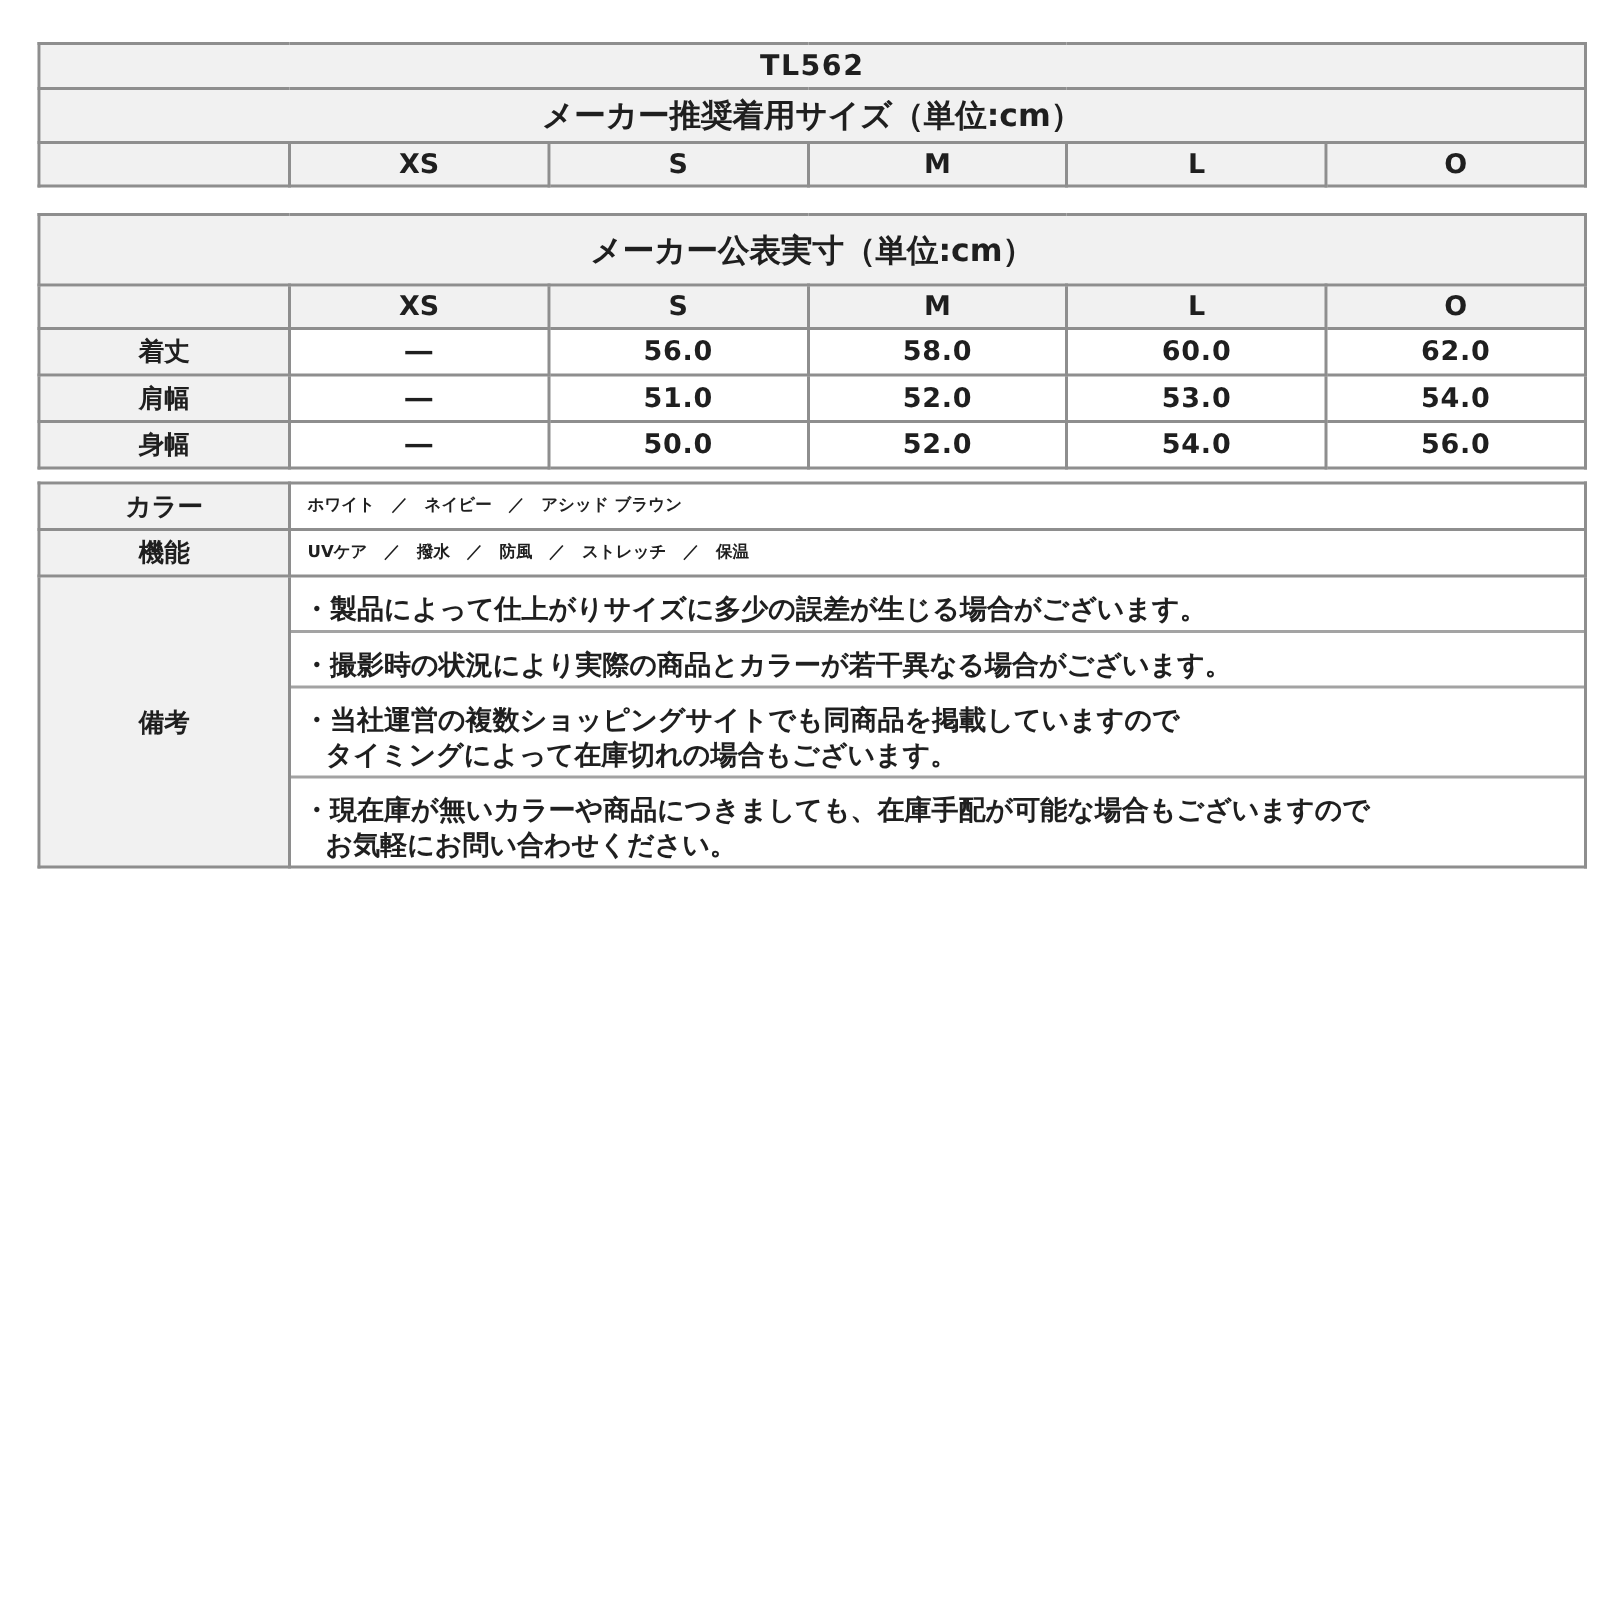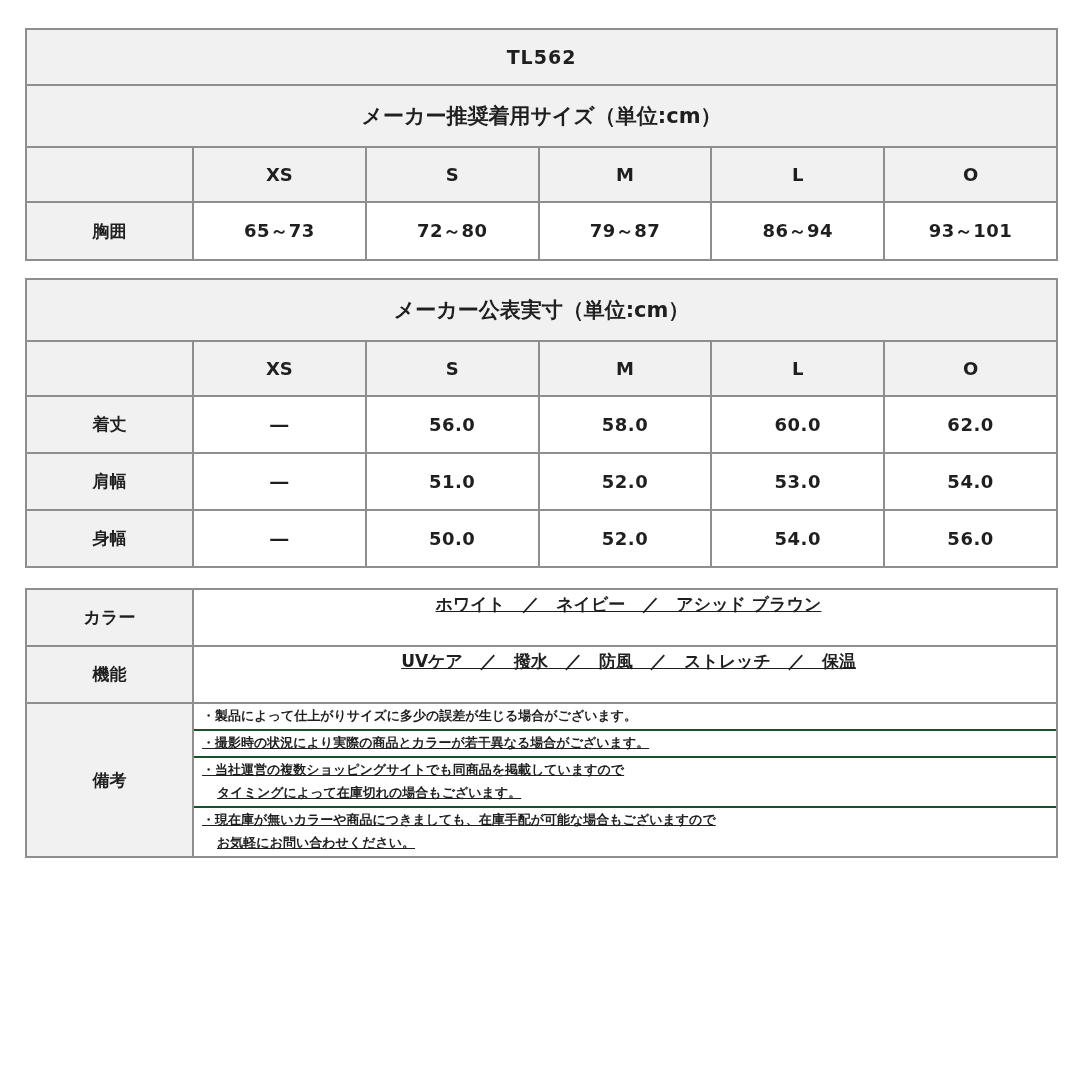--- a/index.html
+++ b/index.html
@@ -8,46 +8,46 @@
     font-family:"DejaVu Sans","Liberation Sans",sans-serif;
     font-weight:bold;color:#1f1f1f;
     -webkit-font-smoothing:antialiased;
   }
   .sheet{position:absolute;top:28px;left:25px;width:1033px;}
   table.grid{
     border-collapse:collapse;width:100%;table-layout:fixed;
     border:2px solid #7e7e7e;
   }
   table.grid th,table.grid td{
-    border:2px solid #8e8e8e;padding:16px;font-weight:bold;
+    border:2px solid #8e8e8e;padding:3px;font-weight:bold;
     vertical-align:middle;overflow:hidden;white-space:nowrap;
   }
   .hd{background:#f1f1f1;text-align:center;}
   .val{background:#ffffff;text-align:center;}
   .t1 tr{height:26px;}
   .t2 tr{height:27px;}
   .t2 tr.title-row{height:47px;}
   .model{font-size:19px;letter-spacing:1px;}
   .tbl-title{font-size:21px;}
   .size-hd{font-size:18px;margin-top:37px;}
   .row-label{font-size:17px;}
   .num{font-size:18px;letter-spacing:0.5px;}
   .t2{margin-top:17px;}
-  .t3{margin-top:20px;border-radius:10px;}
+  .t3{margin-top:8px;border-radius:10px;}
   .t3 th{
     background:#f1f1f1;text-align:center;vertical-align:top;
     font-size:17px;padding-top:3px;
   }
   .t3 td.content{
-    background:#ffffff;text-align:center;font-size:17px;line-height:24px;
-    padding:2px 4px 2px 11px;white-space:pre-wrap;vertical-align:top;text-decoration:underline;
+    background:#ffffff;text-align:left;font-size:11px;line-height:24px;
+    padding:2px 4px 2px 11px;white-space:pre-wrap;vertical-align:top;
   }
   .t3 td.notes-cell{background:#ffffff;padding:0;vertical-align:top;}
-  .note{padding:0 4px 2px 8px;font-size:13px;line-height:23px;}
-  .note + .note{border-top:2px solid #14532d;text-decoration:underline;}
+  .note{padding:10px 4px 2px 8px;font-size:18px;line-height:23px;}
+  .note + .note{border-top:2px solid #a3a3a3;}
   .note-line{white-space:pre-wrap;}
   .note-line.cont{padding-left:15px;}
   col.c-label{width:16.2%;}
   col.c-size{width:16.76%;}
   col.c-wide{width:83.8%;}
 </style>
 </head>
 <body>
 
 <div class="sheet">
@@ -68,28 +68,20 @@
     <tr>
       <th class="hd tbl-title" colspan="6">メーカー推奨着用サイズ（単位:cm）</th>
     </tr>
     <tr>
       <th class="hd"></th>
       <th class="hd size-hd">XS</th>
       <th class="hd size-hd">S</th>
       <th class="hd size-hd">M</th>
       <th class="hd size-hd">L</th>
       <th class="hd size-hd">O</th>
-    </tr>
-    <tr>
-      <th class="hd row-label">胸囲</th>
-      <td class="val num">65～73</td>
-      <td class="val num">72～80</td>
-      <td class="val num">79～87</td>
-      <td class="val num">86～94</td>
-      <td class="val num">93～101</td>
     </tr>
   </tbody>
     </table>
 
   <table class="grid t2">
     <colgroup>
       <col class="c-label">
         <col class="c-size">
         <col class="c-size">
         <col class="c-size">

